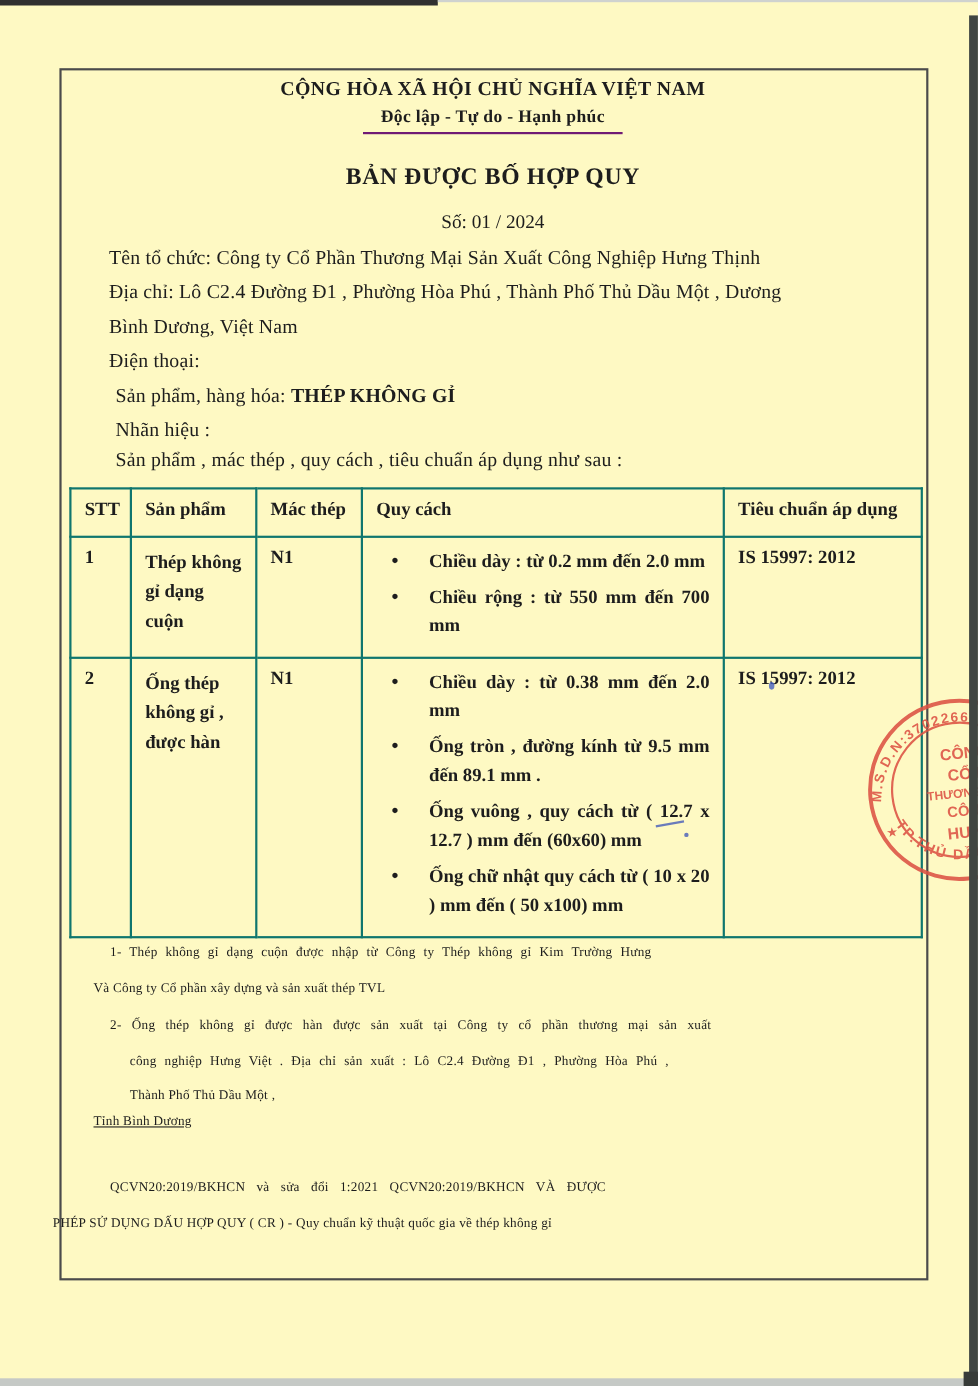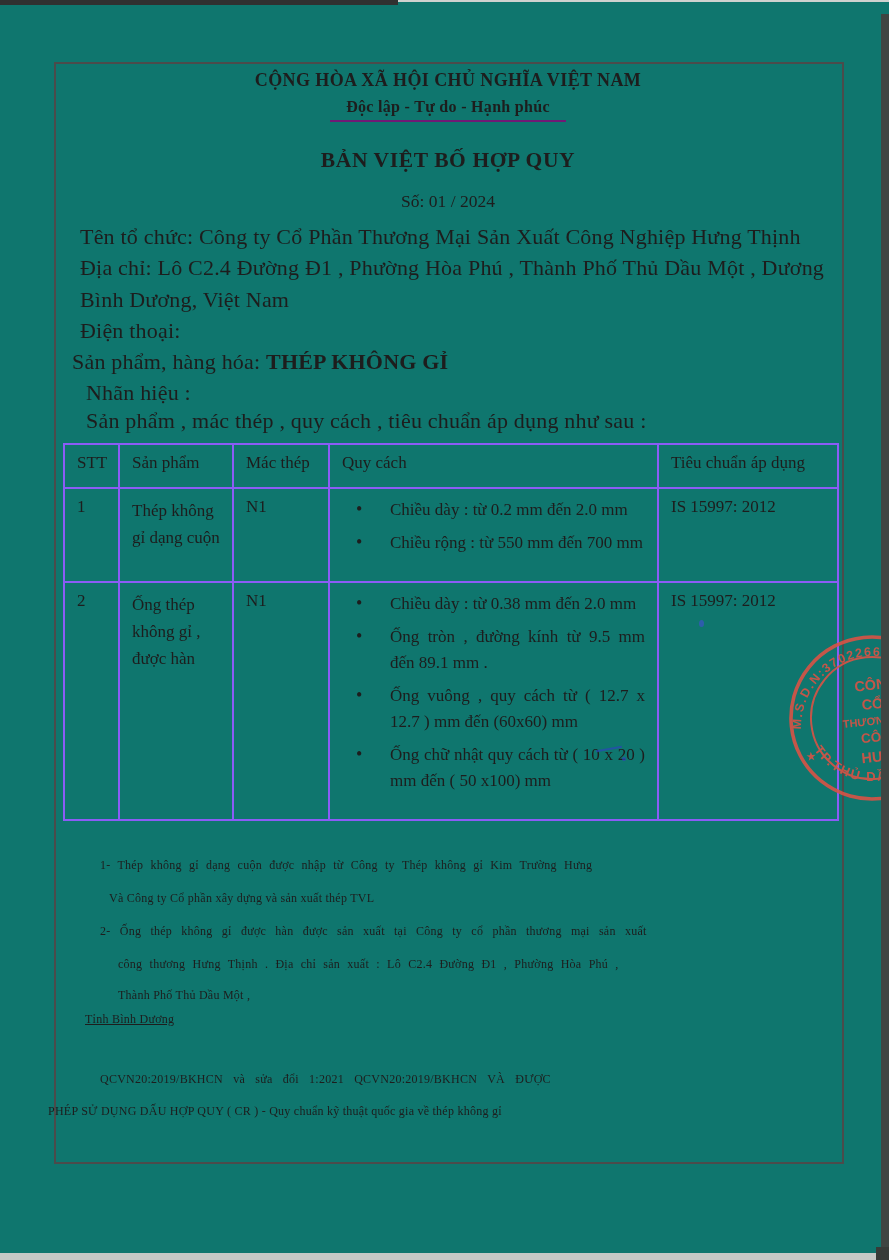--- a/index.html
+++ b/index.html
@@ -1,32 +1,32 @@
 <!DOCTYPE html>
 <html><head>
 <meta charset="utf-8">
 <style>
   html,body{margin:0;padding:0;background:#e9e9e9;}
   .scan{
-    position:relative;width:889px;height:1260px;background:#0f766e;overflow:hidden;
+    position:relative;width:889px;height:1260px;background:#fef9c3;overflow:hidden;
     font-family:"Liberation Serif","DejaVu Serif",serif;color:#1d1d1d;
   }
   .abs{position:absolute;}
   .center-row{left:54px;width:788px;text-align:center;}
   .nat-line1{top:70px;font-size:18px;font-weight:bold;letter-spacing:.4px;}
   .nat-line2-wrap{top:98px;}
   .nat-line2{display:inline-block;font-size:16px;font-weight:bold;letter-spacing:.3px;
     border-bottom:2px solid #701a75;padding:0 16px 4px 16px;}
   .doc-title{top:148px;font-size:21.5px;font-weight:bold;letter-spacing:.6px;}
   .doc-number{top:191px;font-size:17.5px;}
-  .para{font-size:22px;letter-spacing:.2px;white-space:nowrap;}
+  .para{font-size:18px;letter-spacing:.2px;white-space:nowrap;margin-left:19px;}
   .page-border{left:54px;top:62px;width:786px;height:1098px;border:2px solid #4b4b4b;}
 
   table.doc-table{position:absolute;left:63px;top:443px;width:774px;border-collapse:collapse;table-layout:fixed;}
-  .doc-table th,.doc-table td{border:2px solid #8b5cf6;vertical-align:top;font-weight:normal;
+  .doc-table th,.doc-table td{border:2px solid #0f766e;vertical-align:top;font-weight:bold;
     font-size:17px;padding:8px 12px;text-align:left;}
   .doc-table th{height:26px;}
   .col-stt{width:55px;} .col-sp{width:114px;} .col-mt{width:96px;} .col-qc{width:329px;} .col-tc{width:180px;}
   .cell-center{text-align:center;}
   .cell-justify{text-align:justify;line-height:27px;margin-top:17px;}
   ul.specs{margin:0;padding:0;list-style:none;}
   ul.specs li{position:relative;margin:0 0 7px 14px;padding-left:34px;text-align:justify;
     line-height:26px;font-size:17px;}
   ul.specs li::before{content:"•";position:absolute;left:0;top:-1px;font-size:18px;}
   .row1{height:94px;} .row2{height:238px;}
@@ -57,28 +57,28 @@
   <div class="abs band-bottom"></div>
   <div class="abs corner-square"></div>
 
   <div class="abs page-border"></div>
 
   <div class="abs center-row nat-line1">CỘNG HÒA XÃ HỘI CHỦ NGHĨA VIỆT NAM</div>
   <div class="abs center-row nat-line2-wrap">
     <span class="nat-line2">Độc lập - Tự do - Hạnh phúc</span>
   </div>
 
-  <div class="abs center-row doc-title">BẢN VIỆT BỐ HỢP QUY</div>
+  <div class="abs center-row doc-title">BẢN ĐƯỢC BỐ HỢP QUY</div>
   <div class="abs center-row doc-number">Số: 01 / 2024</div>
 
   <div class="abs para" style="left:80px;top:224px;">Tên tổ chức: Công ty Cổ Phần Thương Mại Sản Xuất Công Nghiệp Hưng Thịnh</div>
   <div class="abs para" style="left:80px;top:255px;">Địa chỉ: Lô C2.4 Đường Đ1 , Phường Hòa Phú , Thành Phố Thủ Dầu Một , Dương</div>
   <div class="abs para" style="left:80px;top:287px;">Bình Dương, Việt Nam</div>
   <div class="abs para" style="left:80px;top:318px;">Điện thoại:</div>
-  <div class="abs para" style="left:72px;top:349px;">
+  <div class="abs para" style="left:86px;top:349px;">
     <span>Sản phẩm, hàng hóa: </span><b>THÉP KHÔNG GỈ</b>
   </div>
   <div class="abs para" style="left:86px;top:380px;">Nhãn hiệu :</div>
   <div class="abs para" style="left:86px;top:408px;">Sản phẩm , mác thép , quy cách , tiêu chuẩn áp dụng như sau :</div>
 
   <table class="doc-table">
     <colgroup>
       <col class="col-stt">
         <col class="col-sp">
         <col class="col-mt">
@@ -116,23 +116,23 @@
           <li>Ống vuông , quy cách từ ( 12.7 x 12.7 ) mm đến (60x60) mm</li>
           <li>Ống chữ nhật quy cách từ ( 10 x 20 ) mm đến ( 50 x100) mm</li>
         </ul>
       </td>
       <td>IS 15997: 2012</td>
     </tr>
   </tbody>
     </table>
 
   <div class="abs note-line ws4" style="left:100px;top:858px;">1- Thép không gỉ dạng cuộn được nhập từ Công ty Thép không gỉ Kim Trường Hưng</div>
-  <div class="abs note-line" style="left:85px;top:891px;margin-left:24px;">Và Công ty Cổ phần xây dựng và sản xuất thép TVL</div>
+  <div class="abs note-line" style="left:85px;top:891px;">Và Công ty Cổ phần xây dựng và sản xuất thép TVL</div>
   <div class="abs note-line ws6" style="left:100px;top:924px;">2- Ống thép không gỉ được hàn được sản xuất tại Công ty cổ phần thương mại sản xuất</div>
-  <div class="abs note-line ws4" style="left:118px;top:957px;">công thương Hưng Thịnh . Địa chỉ sản xuất : Lô C2.4 Đường Đ1 , Phường Hòa Phú ,</div>
+  <div class="abs note-line ws4" style="left:118px;top:957px;">công nghiệp Hưng Việt . Địa chỉ sản xuất : Lô C2.4 Đường Đ1 , Phường Hòa Phú ,</div>
   <div class="abs note-line" style="left:118px;top:988px;">Thành Phố Thủ Dầu Một ,</div>
   <div class="abs note-line" style="left:85px;top:1012px;text-decoration:underline;">Tỉnh Bình Dương</div>
   <div class="abs note-line ws7" style="left:100px;top:1072px;">QCVN20:2019/BKHCN và sửa đổi 1:2021 QCVN20:2019/BKHCN VÀ ĐƯỢC</div>
   <div class="abs note-line" style="left:48px;top:1104px;">PHÉP SỬ DỤNG DẤU HỢP QUY ( CR ) - Quy chuẩn kỹ thuật quốc gia về thép không gỉ</div>
 
   <div class="abs ink-dot1"></div>
   <div class="abs ink-dash"></div>
   <div class="abs ink-dot2"></div>
 
   <svg class="abs stamp" viewBox="0 0 172 172">

